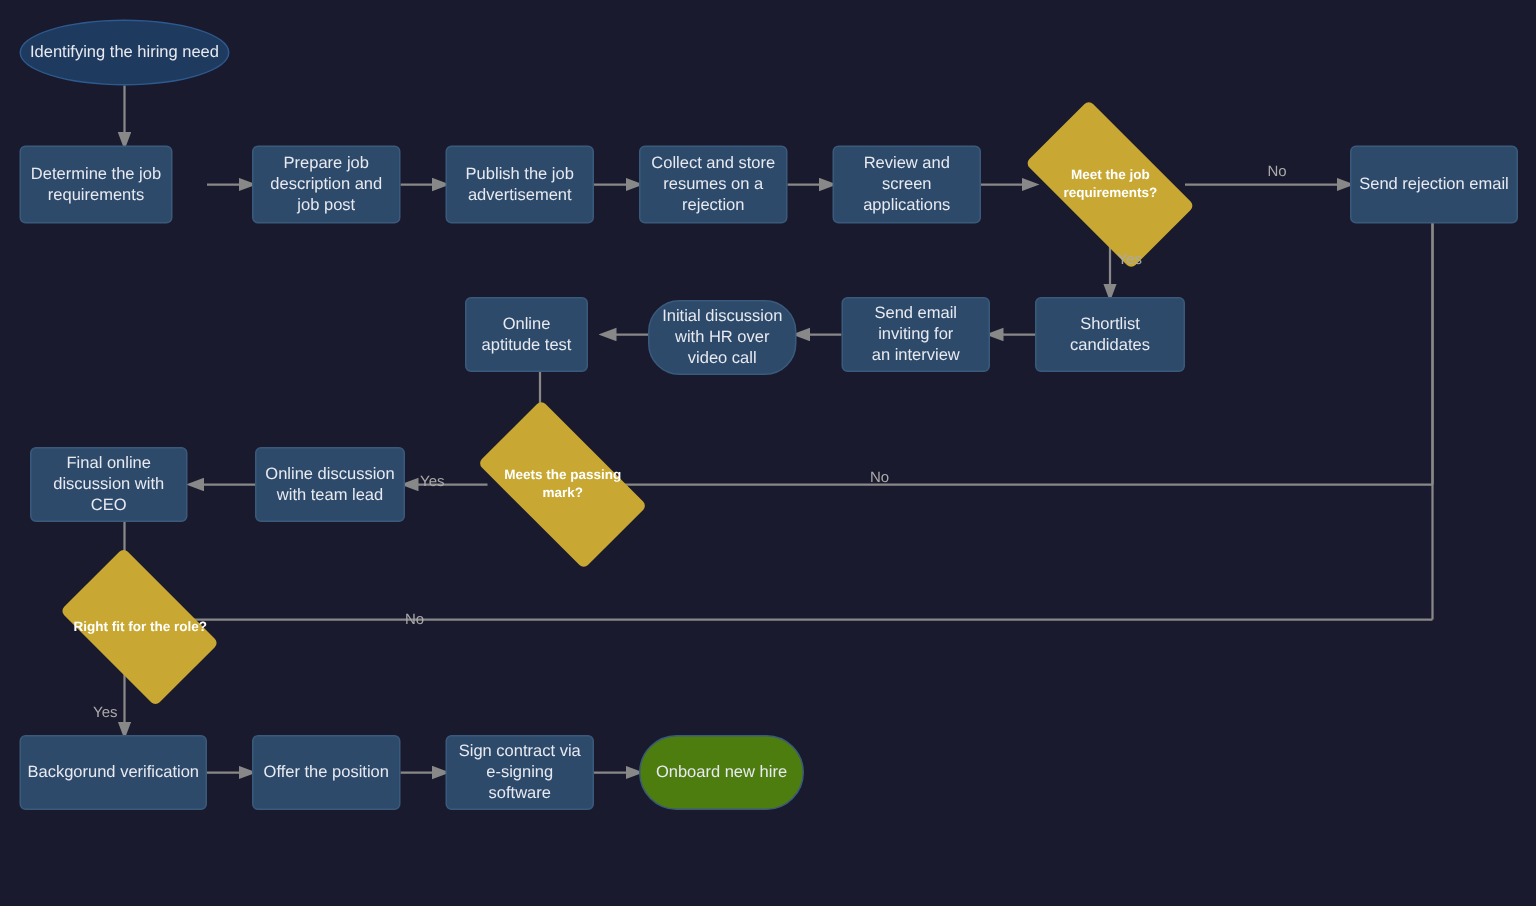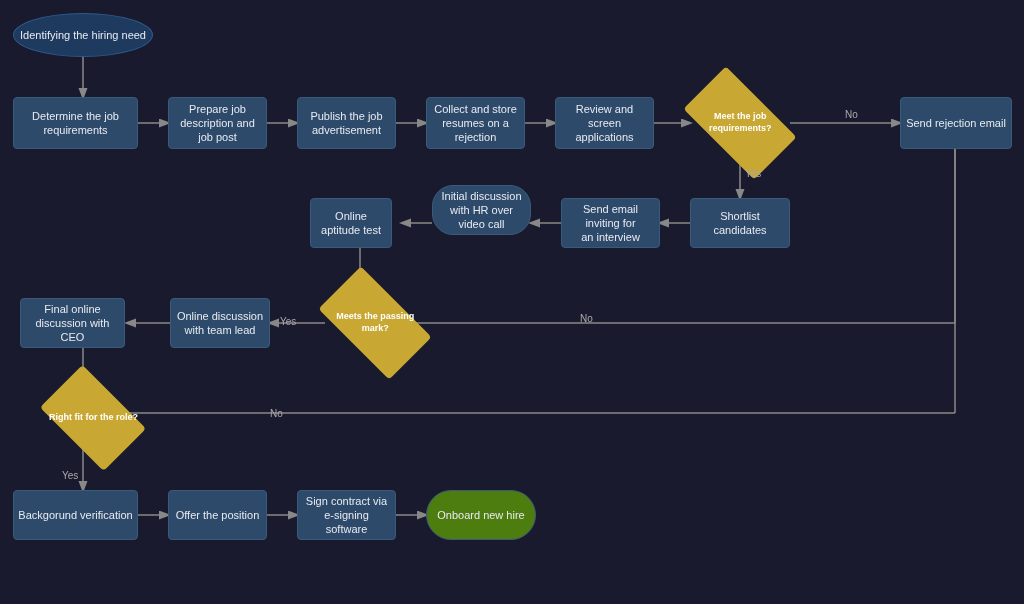--- a/index.html
+++ b/index.html
@@ -130,21 +130,21 @@
 
     <line x1="267" y1="515" x2="297" y2="515" marker-end="url(#arrow)"></line>
 
     <line x1="396" y1="515" x2="426" y2="515" marker-end="url(#arrow)"></line>
   </svg>
 
   <div class="node oval" style="left:13px; top:13px; width:140px; height:44px; padding:4px;">
     <span>Identifying the hiring need</span>
   </div>
 
-  <div class="node rect" style="left:13px; top:97px; width:125px; height:52px; padding:4px;">
+  <div class="node rect" style="left:13px; top:97px; width:102px; height:52px; padding:4px;">
     <span>Determine the job requirements</span>
   </div>
 
   <div class="node rect" style="left:168px; top:97px; width:99px; height:52px; padding:4px;">
     <span>Prepare job description and job post</span>
   </div>
 
   <div class="node rect" style="left:297px; top:97px; width:99px; height:52px; padding:4px;">
     <span>Publish the job advertisement</span>
   </div>
@@ -166,21 +166,21 @@
   </div>
 
   <div class="node rect" style="left:690px; top:198px; width:100px; height:50px; padding:4px;">
     <span>Shortlist candidates</span>
   </div>
 
   <div class="node rect" style="left:561px; top:198px; width:99px; height:50px; padding:16px;">
     <span>Send email inviting for an interview</span>
   </div>
 
-  <div class="node rect" style="left:432px; top:185px; width:99px; height:50px; padding:4px;border-radius:21px;">
+  <div class="node rect" style="left:432px; top:200px; width:99px; height:50px; padding:4px;border-radius:21px;">
     <span>Initial discussion with HR over video call</span>
   </div>
 
   <div class="node rect" style="left:310px; top:198px; width:82px; height:50px; padding:4px;">
     <span>Online aptitude test</span>
   </div>
 
   <div class="node diamond" style="left:325px; top:293px; width:100px; height:60px;">
     <span class="diamond-text" style="font-size:9px;">Meets the passing mark?</span>
   </div>

